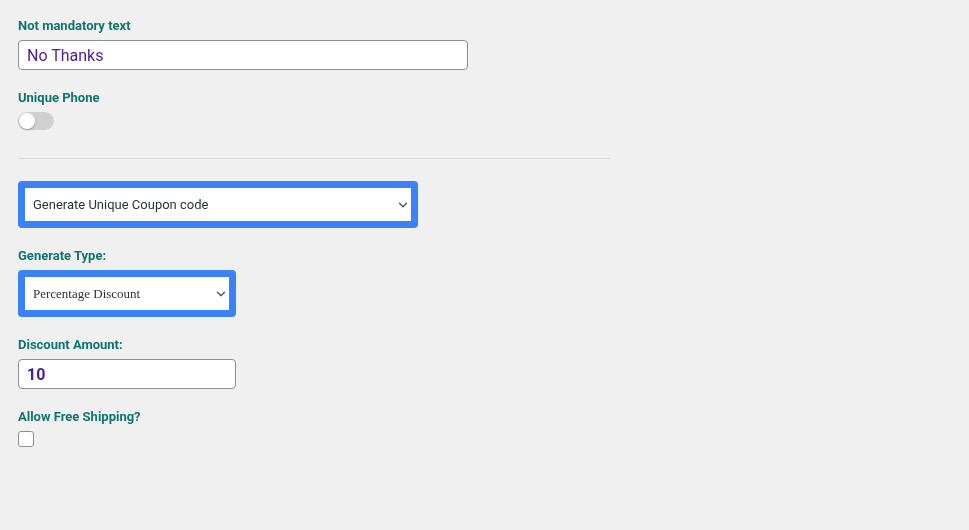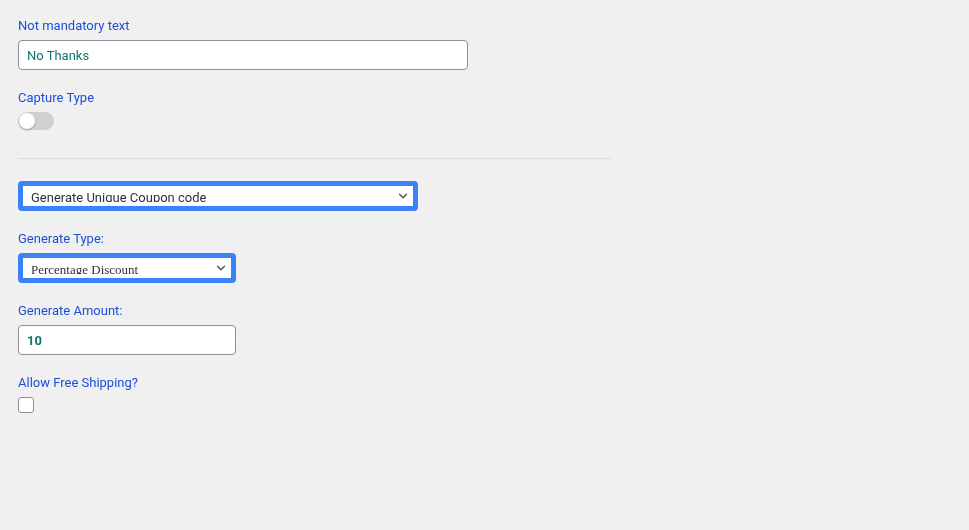--- a/index.html
+++ b/index.html
@@ -14,35 +14,35 @@
       color: #1d2327;
       padding: 18px;
     }
     .container {
       width: 593px;
     }
     .field-group {
       margin-bottom: 20px;
     }
     .field-label {
-      font-weight: 400;
-      font-size: 13px;
-      color: #1d4ed8;
+      font-weight: 700;
+      font-size: 13px;
+      color: #0f766e;
       margin-bottom: 7px;
       display: block;
     }
     .text-input {
       width: 450px;
       height: 30px;
       padding: 4px 8px;
       border: 1px solid #8c8f94;
       border-radius: 4px;
       background: #fff;
-      font-size: 13px;
-      color: #0f766e;
+      font-size: 16px;
+      color: #4c1d95;
       font-family: inherit;
     }
     .text-input.small {
       width: 218px;
       font-weight: bold;
     }
     .toggle {
       position: relative;
       display: inline-block;
       width: 36px;
@@ -86,23 +86,23 @@
       border: none;
       border-top: 1px solid #dcdcde;
       margin: 28px 0 22px 0;
     }
     .select-wrapper {
       position: relative;
       display: inline-block;
     }
     .select-input {
       width: 400px;
-      height: 30px;
+      height: 47px;
       padding: 4px 28px 4px 8px;
-      border: 5px solid #3b82f6;
+      border: 7px solid #3b82f6;
       border-radius: 4px;
       background: #fff;
       font-size: 13px;
       color: #2c3338;
       font-family: inherit;
       appearance: none;
       -webkit-appearance: none;
       cursor: pointer;
     }
     .select-input.small {
@@ -146,21 +146,21 @@
 <body>
 
 <div class="container">
 
   <div class="field-group">
     <label class="field-label">Not mandatory text</label>
     <input type="text" class="text-input" value="No Thanks" style="">
   </div>
 
   <div class="field-group">
-    <label class="field-label">Capture Type</label>
+    <label class="field-label">Unique Phone</label>
     <label class="toggle">
       <input type="checkbox" style="">
       <span class="toggle-slider"></span>
     </label>
   </div>
 
   <hr class="divider">
 
 
   <div class="field-group">
@@ -184,21 +184,21 @@
       </select>
       <span class="select-chevron">
         <svg viewBox="0 0 24 24" fill="none" stroke="#50575e" stroke-width="2.5" stroke-linecap="round" stroke-linejoin="round">
             <polyline points="6 9 12 15 18 9"></polyline>
           </svg>
       </span>
     </div>
   </div>
 
   <div class="field-group">
-    <label class="field-label">Generate Amount:</label>
+    <label class="field-label">Discount Amount:</label>
     <input type="text" class="text-input small" value="10" style="">
   </div>
 
   <div class="field-group" style="margin-bottom:0;margin-top:11px;">
     <label class="field-label">Allow Free Shipping?</label>
     <input type="checkbox" class="checkbox-input" style="">
   </div>
 
 </div>
 

